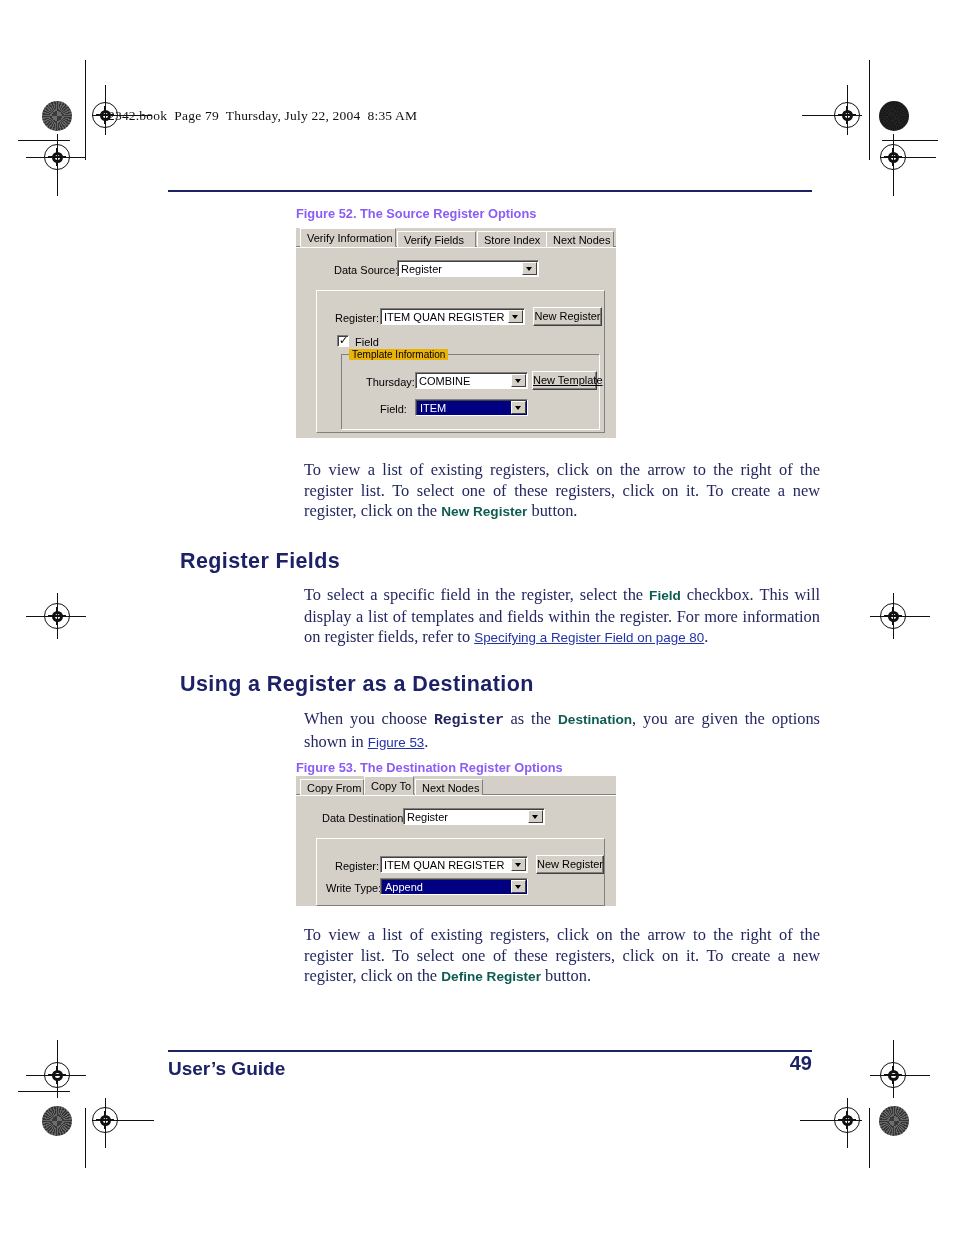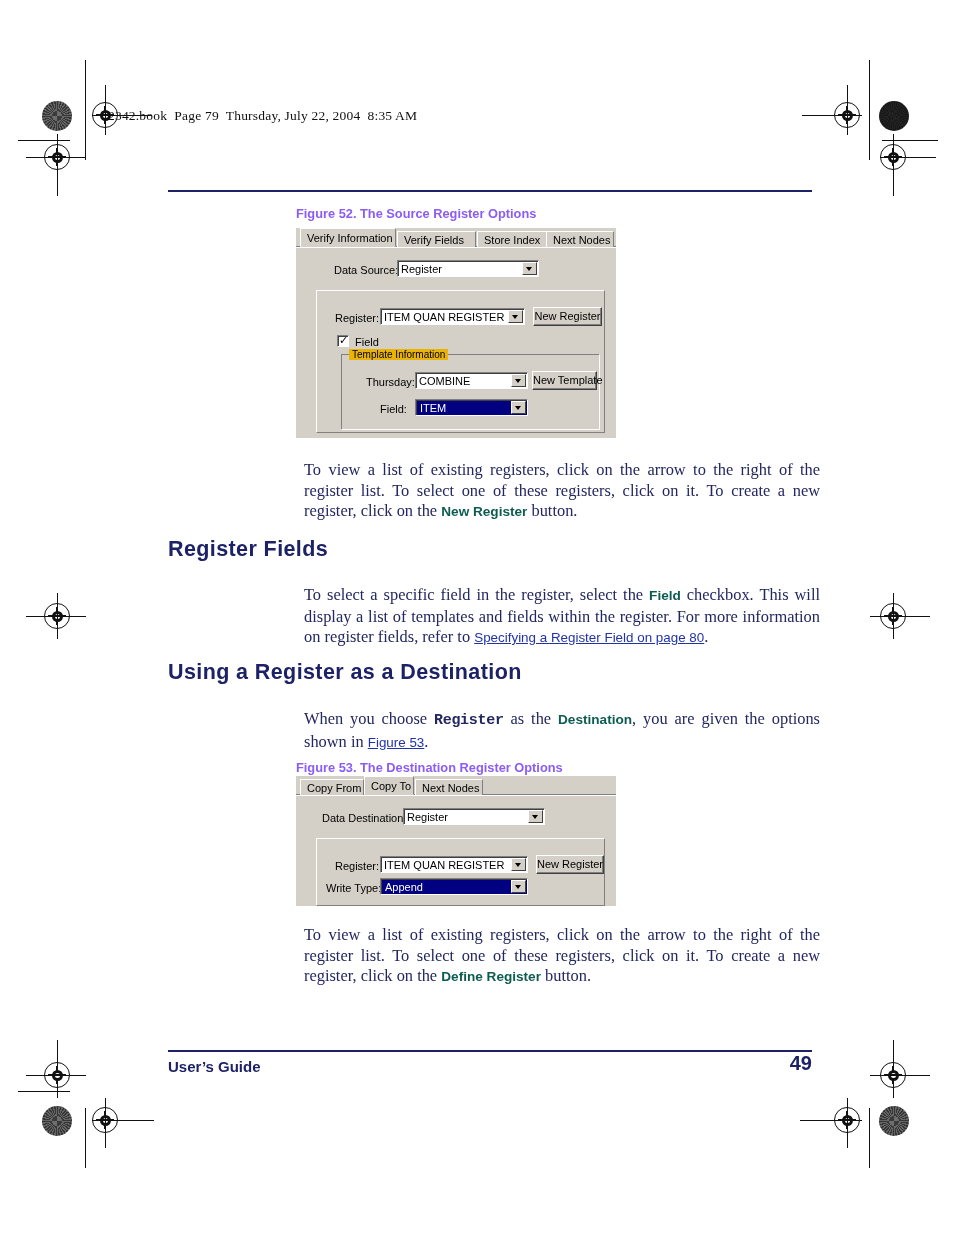--- a/index.html
+++ b/index.html
@@ -86,35 +86,35 @@
     position: absolute;
     left: 168px; top: 1050px;
     width: 644px; height: 2.4px;
     background: #1d2266;
   }
   .footer-left {
     position: absolute;
     left: 168px; top: 1058px;
     font-family: "Liberation Sans", sans-serif;
     font-weight: bold;
-    font-size: 15px;
+    font-size: 19px;
     color: #1d2266;
   }
   .footer-right {
     position: absolute;
     right: 142px; top: 1052px;
     font-family: "Liberation Sans", sans-serif;
     font-weight: bold;
     font-size: 20px;
     color: #1d2266;
   }
 
   h2.section {
     position: absolute;
-    margin: 0;
+    margin: 12px;
     left: 168px;
     font-family: "Liberation Sans", sans-serif;
     font-weight: bold;
     font-size: 21.5px;
     color: #1d2266;
     letter-spacing: 0.4px;
   }
   .figcaption {
     position: absolute;
     left: 296px;
@@ -437,21 +437,21 @@
       <div class="inner"></div>
       <div class="glabel">Template Information</div>
 
       <div class="lbl" style="left:24px; top:21px;">Thursday:</div>
       <div class="combo" style="left:73px; top:17px; width:113px;">
         <div class="val">COMBINE</div>
         <div class="arrow">
             <i></i>
           </div>
       </div>
-      <div class="btn" style="left:190px; top:16px; width:65px;">New Template</div>
+      <div class="btn" style="left:190px; top:16px; width:65px;text-decoration:underline;">New Template</div>
 
       <div class="lbl" style="left:38px; top:48px;">Field:</div>
       <div class="combo selected" style="left:73px; top:44px; width:113px;">
         <div class="val">ITEM</div>
         <div class="arrow">
             <i></i>
           </div>
       </div>
     </div>
   </div>

